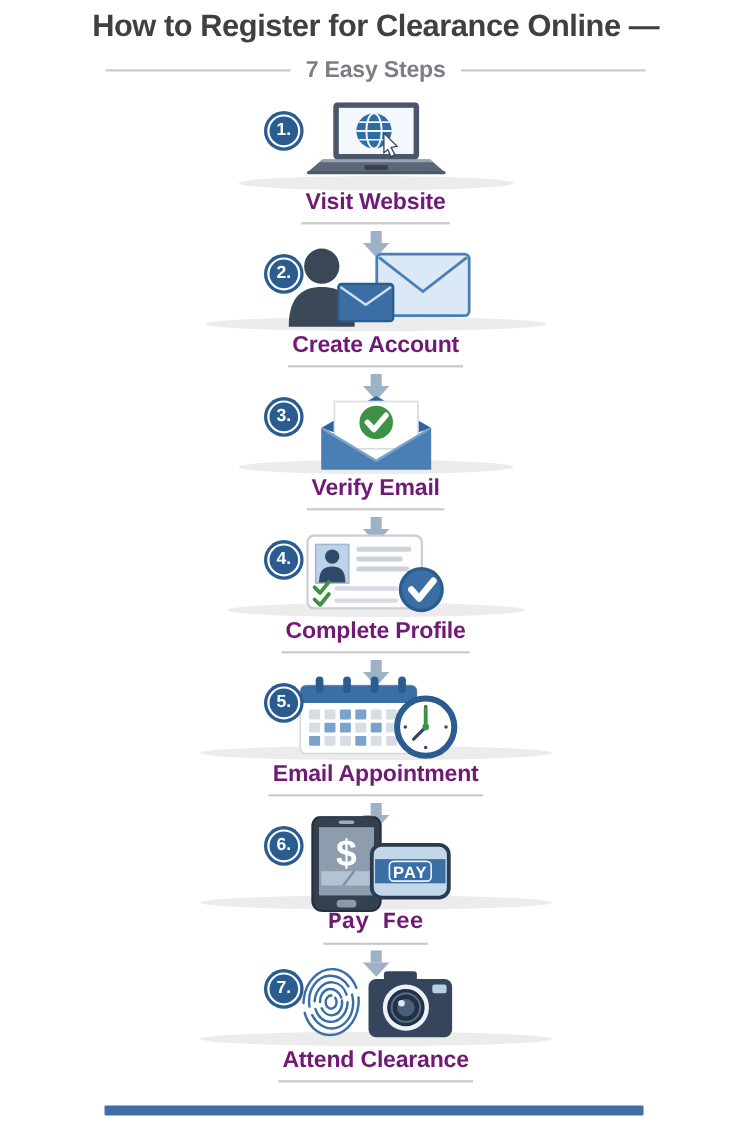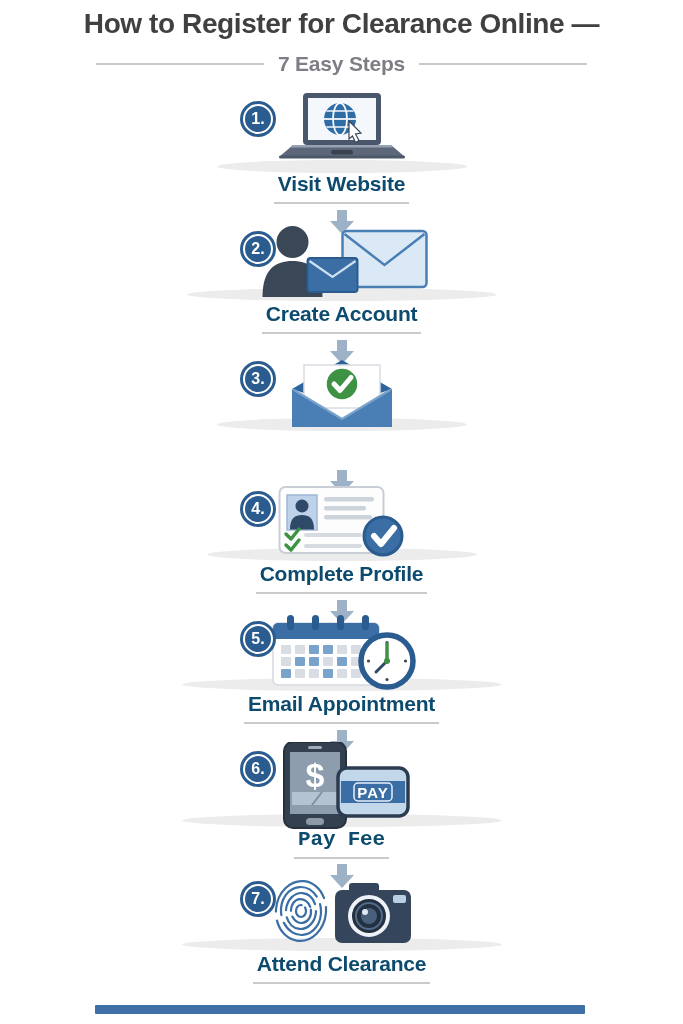--- a/index.html
+++ b/index.html
@@ -40,21 +40,21 @@
     z-index:2;
   }
   .ground-shadow {
     position:absolute; top:66px; left:50%; transform:translateX(-50%);
     height:13px; background:#ececec; border-radius:50%; z-index:1;
   }
   .step-label {
     position:absolute; top:80px; left:0; width:100%; text-align:center; z-index:2;
   }
   .step-label span {
-    display:inline-block; font-size:21px; font-weight:bold; color:#0c4a6e;
+    display:inline-block; font-size:21px; font-weight:bold; color:#701a75;
     letter-spacing:-0.2px; padding:0 4px 6px 4px;
     border-bottom:2px solid #cacaca;
   }
   .arrow {
     position:absolute; top:118px; left:50%; transform:translateX(-50%);
     width:24px; z-index:2;
   }
   .arrow .stem { width:10px; height:11px; background:#9db1c7; margin:0 auto; }
   .arrow .head {
     width:0; height:0; margin:0 auto;
@@ -134,20 +134,21 @@
       <div class="icon-wrap">
         <svg width="106" height="72" viewBox="0 0 106 72">
           <path d="M3 33 L53 4 L103 33 L53 50 Z" fill="#2e649c"></path>
           <rect x="15" y="9" width="76" height="43" fill="#ffffff" stroke="#d8dde3" stroke-width="1.5"></rect>
           <circle cx="53" cy="28" r="16.5" fill="#3e9243" stroke="#ffffff" stroke-width="2.5"></circle>
           <path d="M45 28 L51 34.5 L62 21.5" stroke="#ffffff" stroke-width="5" fill="none" stroke-linecap="round" stroke-linejoin="round"></path>
           <path d="M3 33 L53 63 L103 33 L103 71 L3 71 Z" fill="#4a7fb5"></path>
           <path d="M5 34 L53 63 L101 34" stroke="#7ba4cd" stroke-width="2.2" fill="none"></path>
         </svg>
       </div>
+      <div class="step-label"><span>Verify Email</span></div>
       <div class="arrow">
           <div class="stem"></div>
           <div class="head"></div>
         </div>
     </div>
 
     <div class="step">
       <div class="badge">4.</div>
       <div class="ground-shadow" style="width:270px;"></div>
       <div class="icon-wrap">

